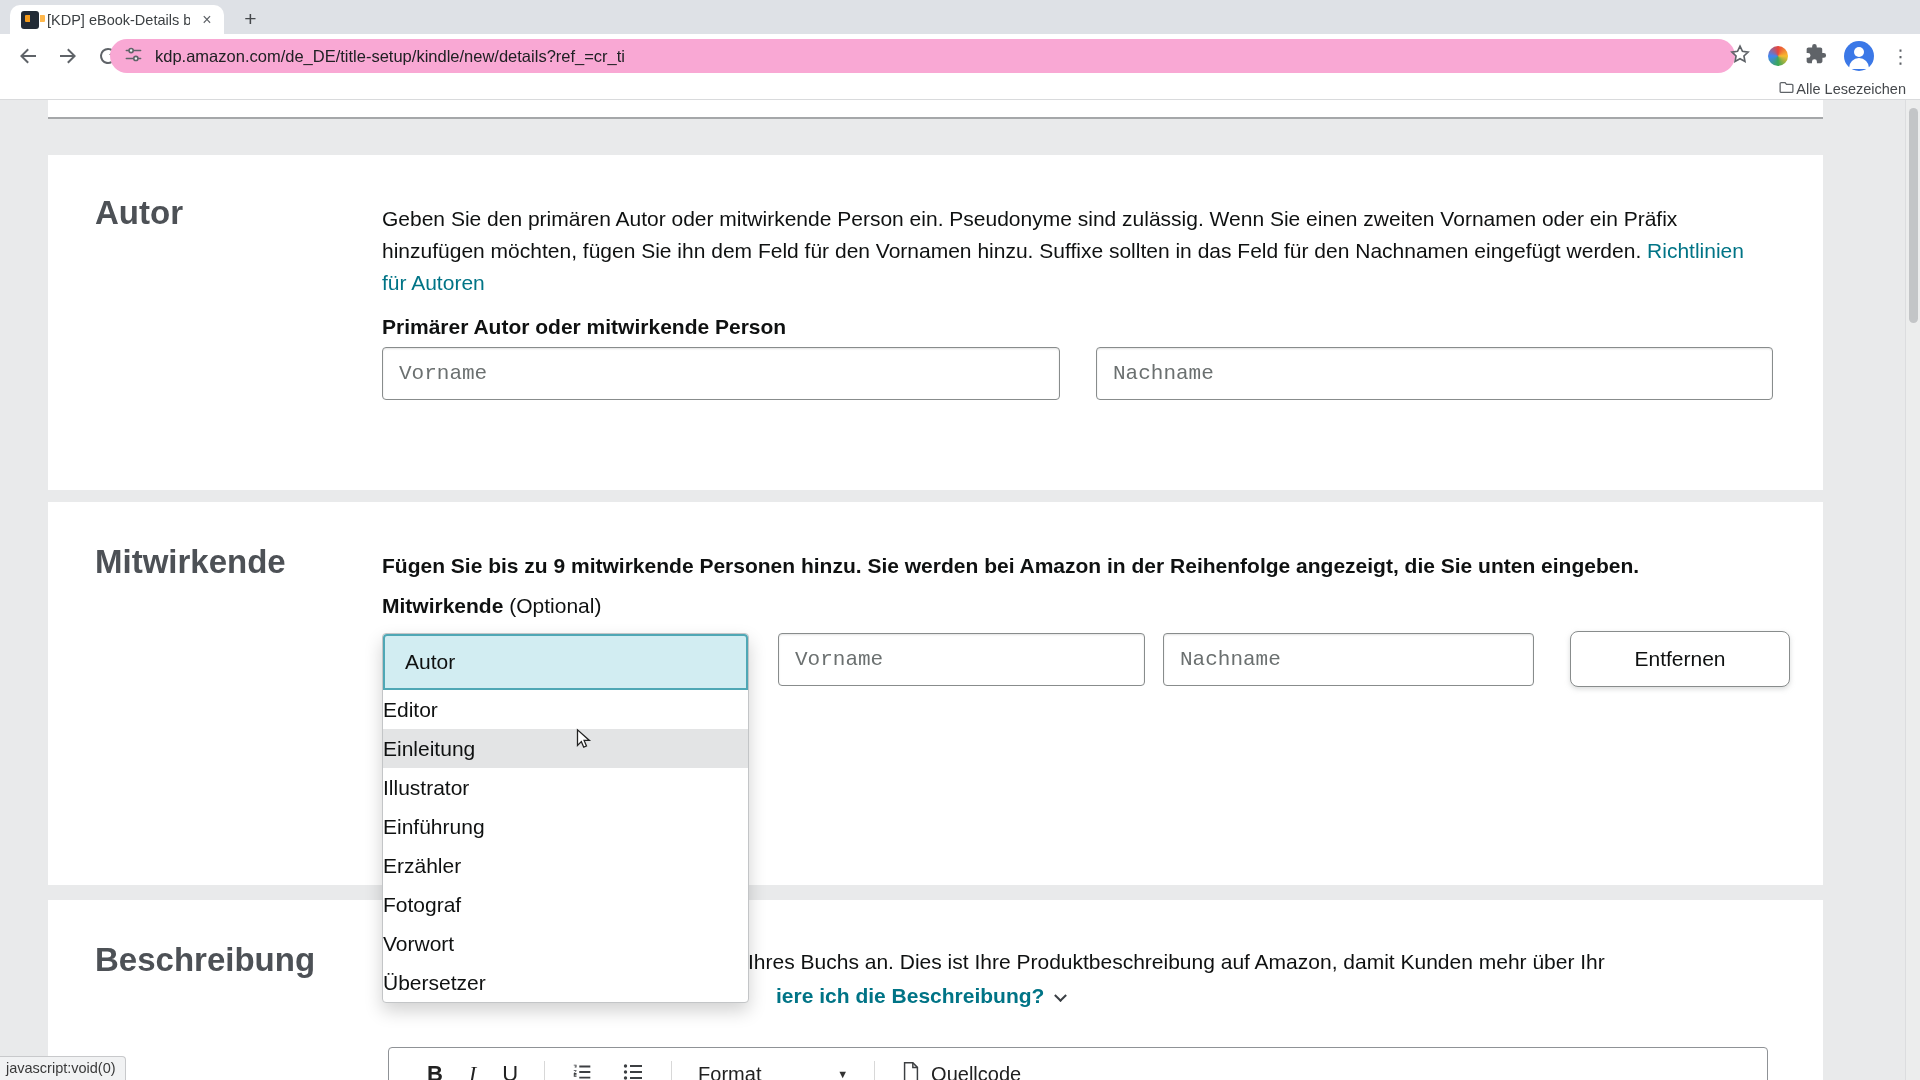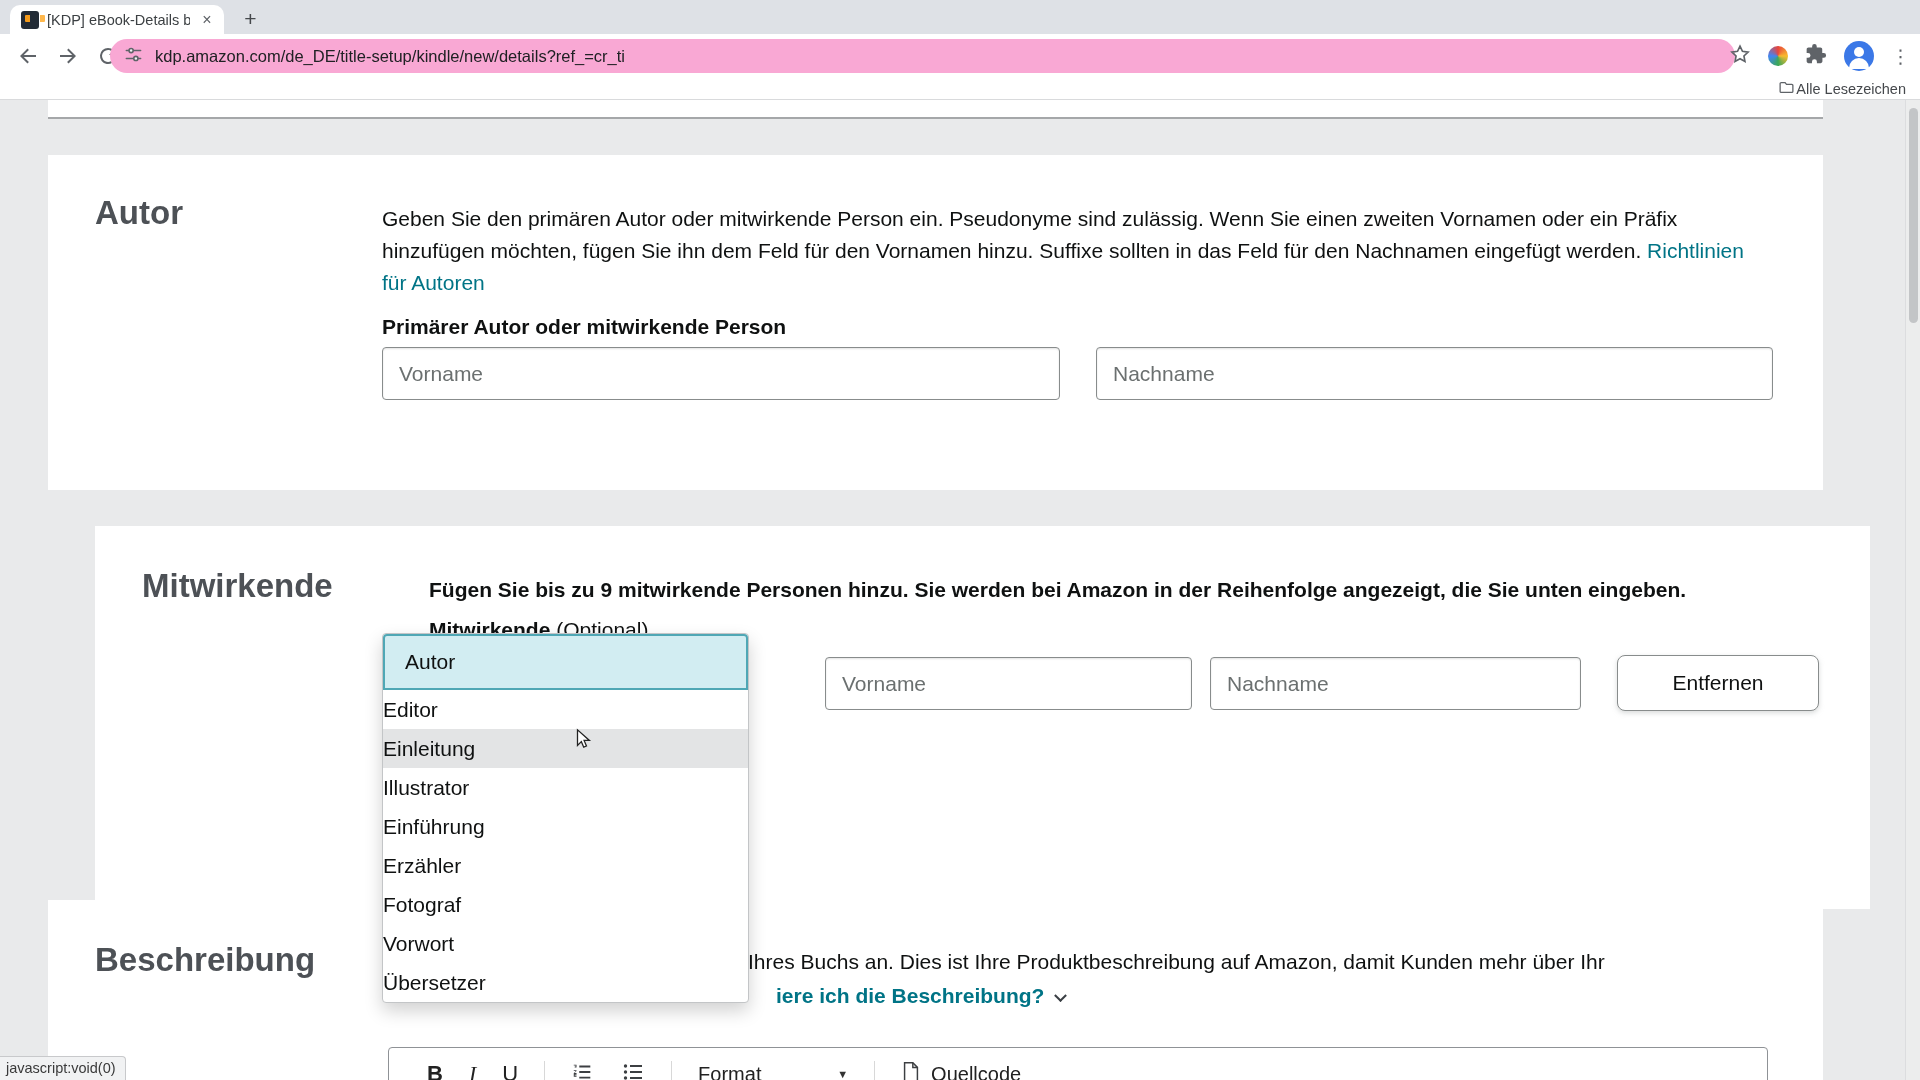--- a/index.html
+++ b/index.html
@@ -36,21 +36,21 @@
 
   
   .page { position:absolute; top:100px; left:0; right:0; bottom:0; background:#e9eaeb; overflow:hidden; }
   .card { position:absolute; left:48px; width:1775px; background:#fff; }
   .card-tail { position:absolute; left:48px; top:0; width:1775px; height:19px; background:#fff; border-bottom:2px solid #a5a7a9; }
   .h2 { position:absolute; left:47px; font-size:33px; font-weight:bold; color:#4d5156; line-height:1.1; }
   .body-text { position:absolute; left:334px; width:1390px; font-size:21px; line-height:32px; color:#0f1111; }
   .teal-link { color:#007486; cursor:pointer; }
   .bold-label { position:absolute; left:334px; font-size:21px; font-weight:bold; color:#0f1111; }
   .kdp-input { position:absolute; height:53px; border:1px solid #888c8c; border-radius:4px; background:#fff;
-               font-family:Liberation Sans, sans-serif; font-size:21px; color:#0f1111; padding:0 16px;
+               font-family:Liberation Mono, monospace; font-size:21px; color:#0f1111; padding:0 16px;
                box-shadow: inset 0 1px 2px rgba(15,17,17,.12); }
   .kdp-input::placeholder { color:#6b7070; }
   .kdp-btn { position:absolute; height:56px; background:#fff; border:1px solid #888c8c; border-radius:8px;
              font-family:"Liberation Sans",sans-serif; font-size:21px; color:#0f1111;
              box-shadow: 0 2px 5px rgba(180,184,184,.5); }
 
   
   .dd-panel { position:absolute; left:382px; top:533px; width:367px; background:#fff;
               border:1px solid #c3c5c7; border-radius:4px; box-shadow:0 8px 18px rgba(0,0,0,.18); z-index:60; }
   .dd-head { height:56px; background:#d2edf2; border:2px solid #4fa7b5; border-radius:4px 4px 0 0;
@@ -158,29 +158,29 @@
     <div class="card" style="top:55px; height:335px;">
       <div class="h2" style="top:40px;">Autor</div>
       <div class="body-text" style="top:48px;">
         <span>Geben Sie den primären Autor oder mitwirkende Person ein. Pseudonyme sind zulässig. Wenn Sie einen zweiten Vornamen oder ein Präfix hinzufügen möchten, fügen Sie ihn dem Feld für den Vornamen hinzu. Suffixe sollten in das Feld für den Nachnamen eingefügt werden. </span><span class="teal-link">Richtlinien für Autoren</span>
       </div>
       <div class="bold-label" style="top:160px;">Primärer Autor oder mitwirkende Person</div>
       <input class="kdp-input" style="left: 334px; top: 192px; width: 678px;" placeholder="Vorname">
       <input class="kdp-input" style="left: 1048px; top: 192px; width: 677px;" placeholder="Nachname">
     </div>
 
-    <div class="card" style="top:426px; height:383px;margin-left:47px;">
+    <div class="card" style="top:402px; height:383px;">
       <div class="h2" style="top:42px;">Mitwirkende</div>
       <div class="body-text" style="top:48px;font-weight:bold;">Fügen Sie bis zu 9 mitwirkende Personen hinzu. Sie werden bei Amazon in der Reihenfolge angezeigt, die Sie unten eingeben.</div>
       <div class="bold-label" style="top:92px;">
         <span>Mitwirkende</span><span style="font-weight:normal;"> (Optional)</span>
       </div>
       <input class="kdp-input" style="left: 730px; top: 131px; width: 367px;" placeholder="Vorname">
       <input class="kdp-input" style="left: 1115px; top: 131px; width: 371px;" placeholder="Nachname">
-      <button class="kdp-btn" style="left:1522px; top:129px; width:202px;">Entfernen</button>
+      <button class="kdp-btn" style="left:1522px; top:129px; width:220px;">Entfernen</button>
     </div>
 
     <div class="dd-panel">
       <div class="dd-head">Autor</div>
       <div class="dd-item">Editor</div>
       <div class="dd-item hovered">Einleitung</div>
       <div class="dd-item">Illustrator</div>
       <div class="dd-item">Einführung</div>
       <div class="dd-item">Erzähler</div>
       <div class="dd-item">Fotograf</div>

